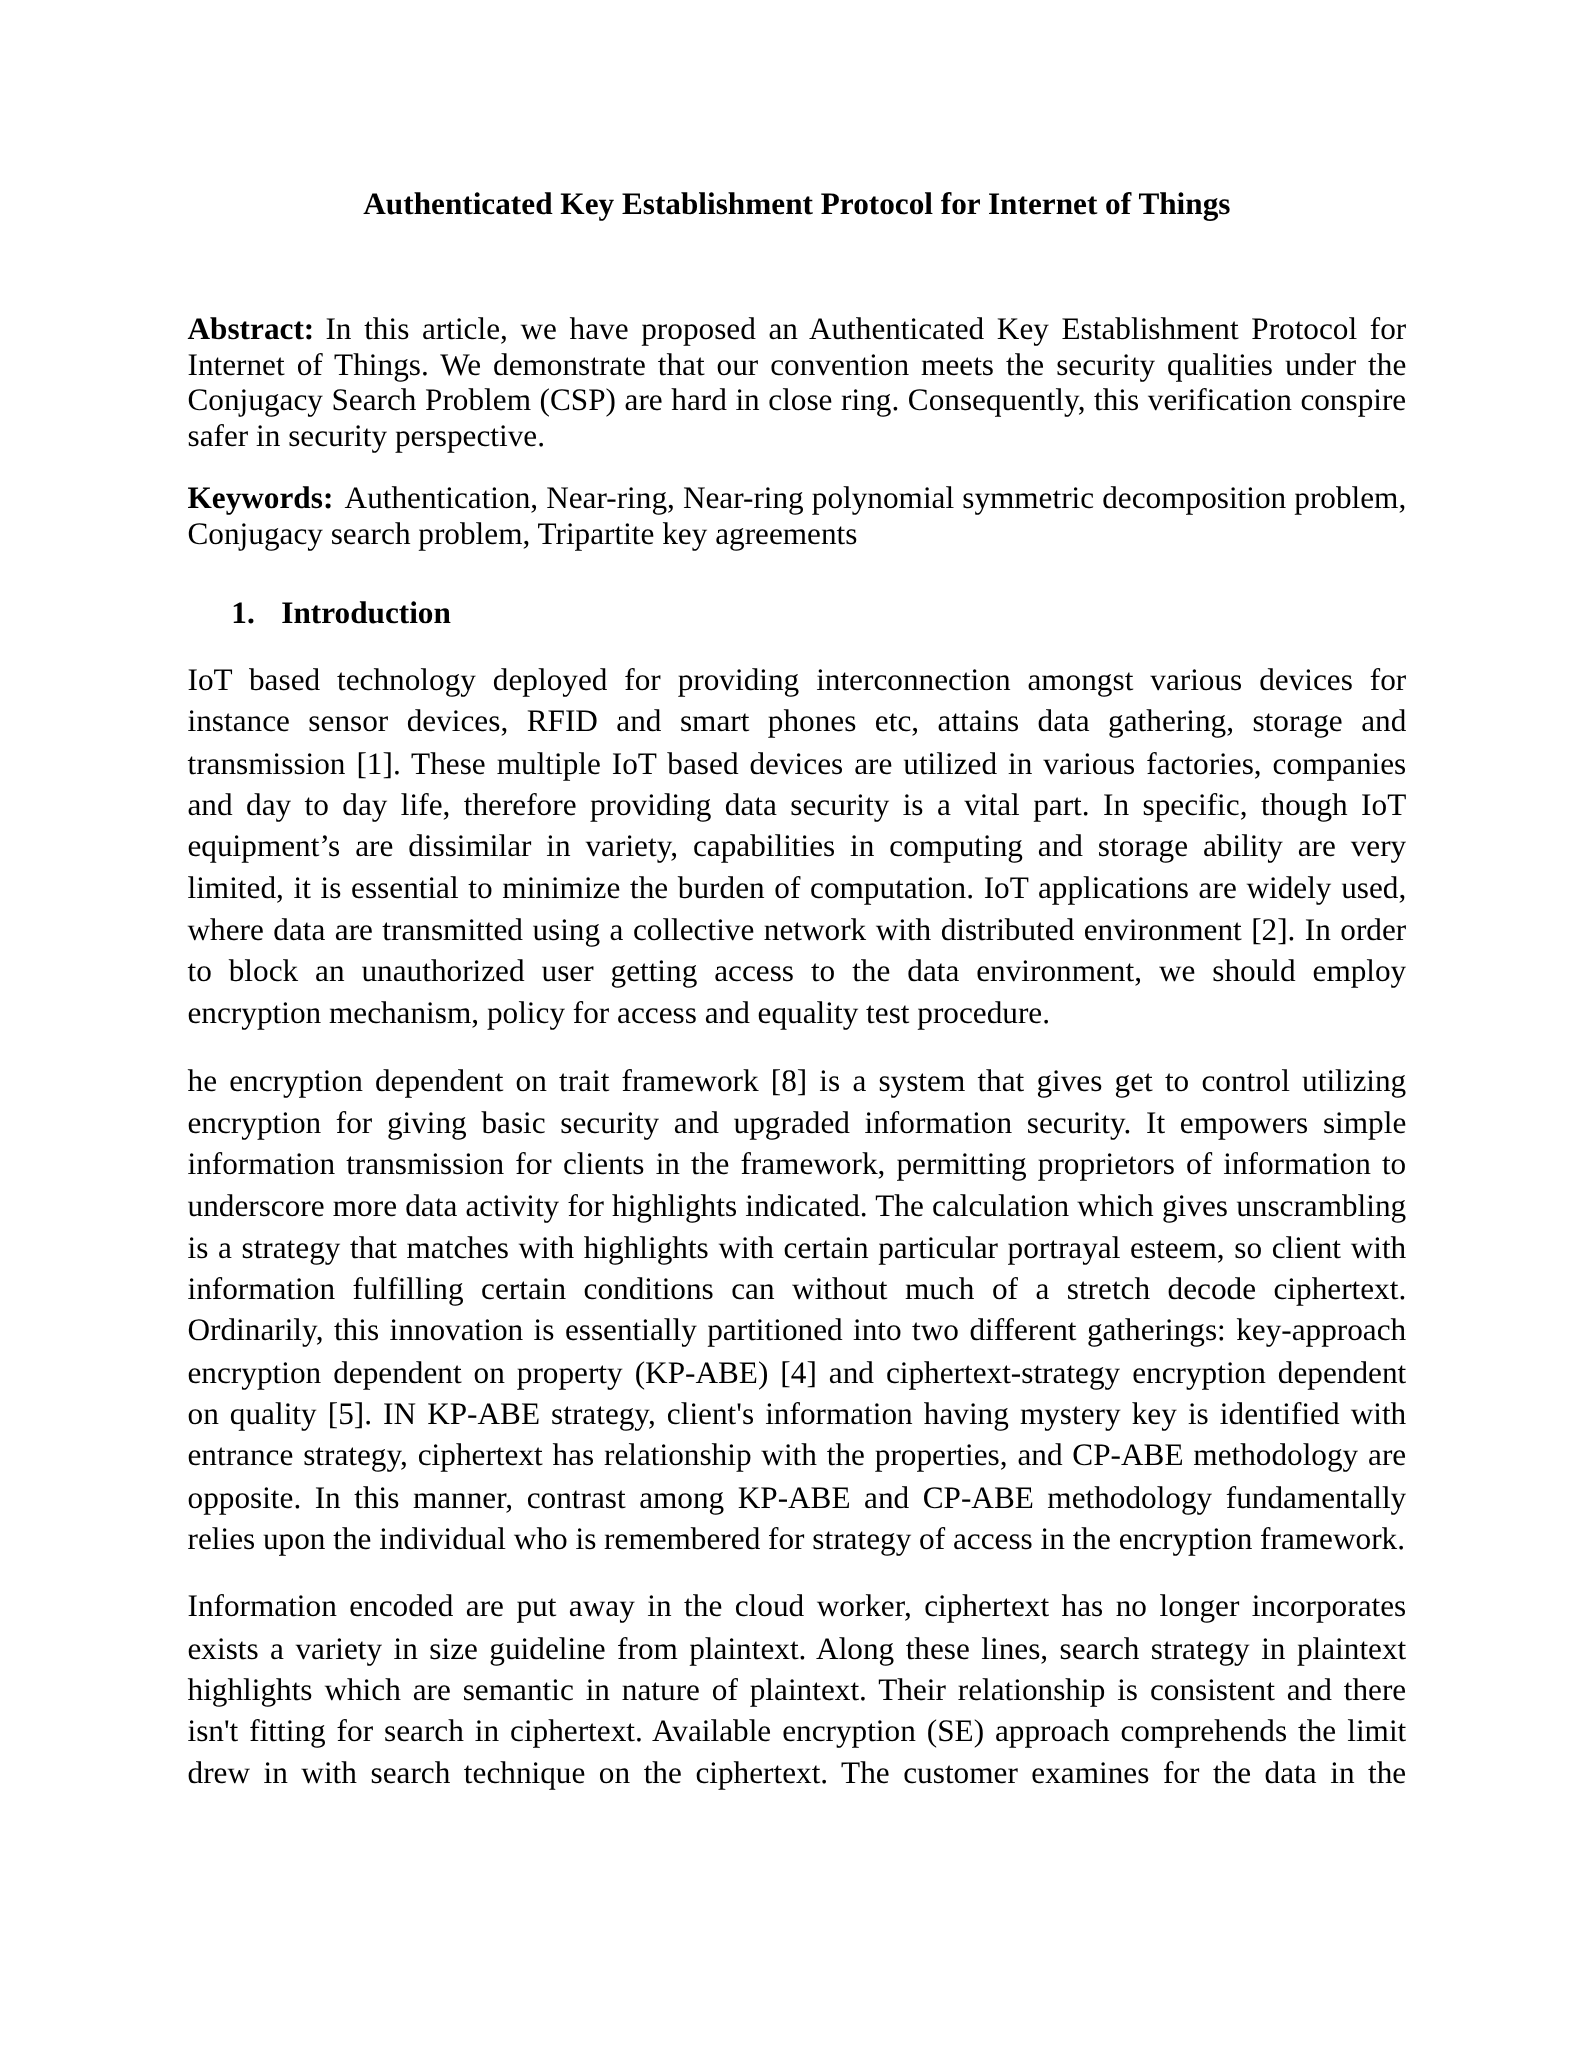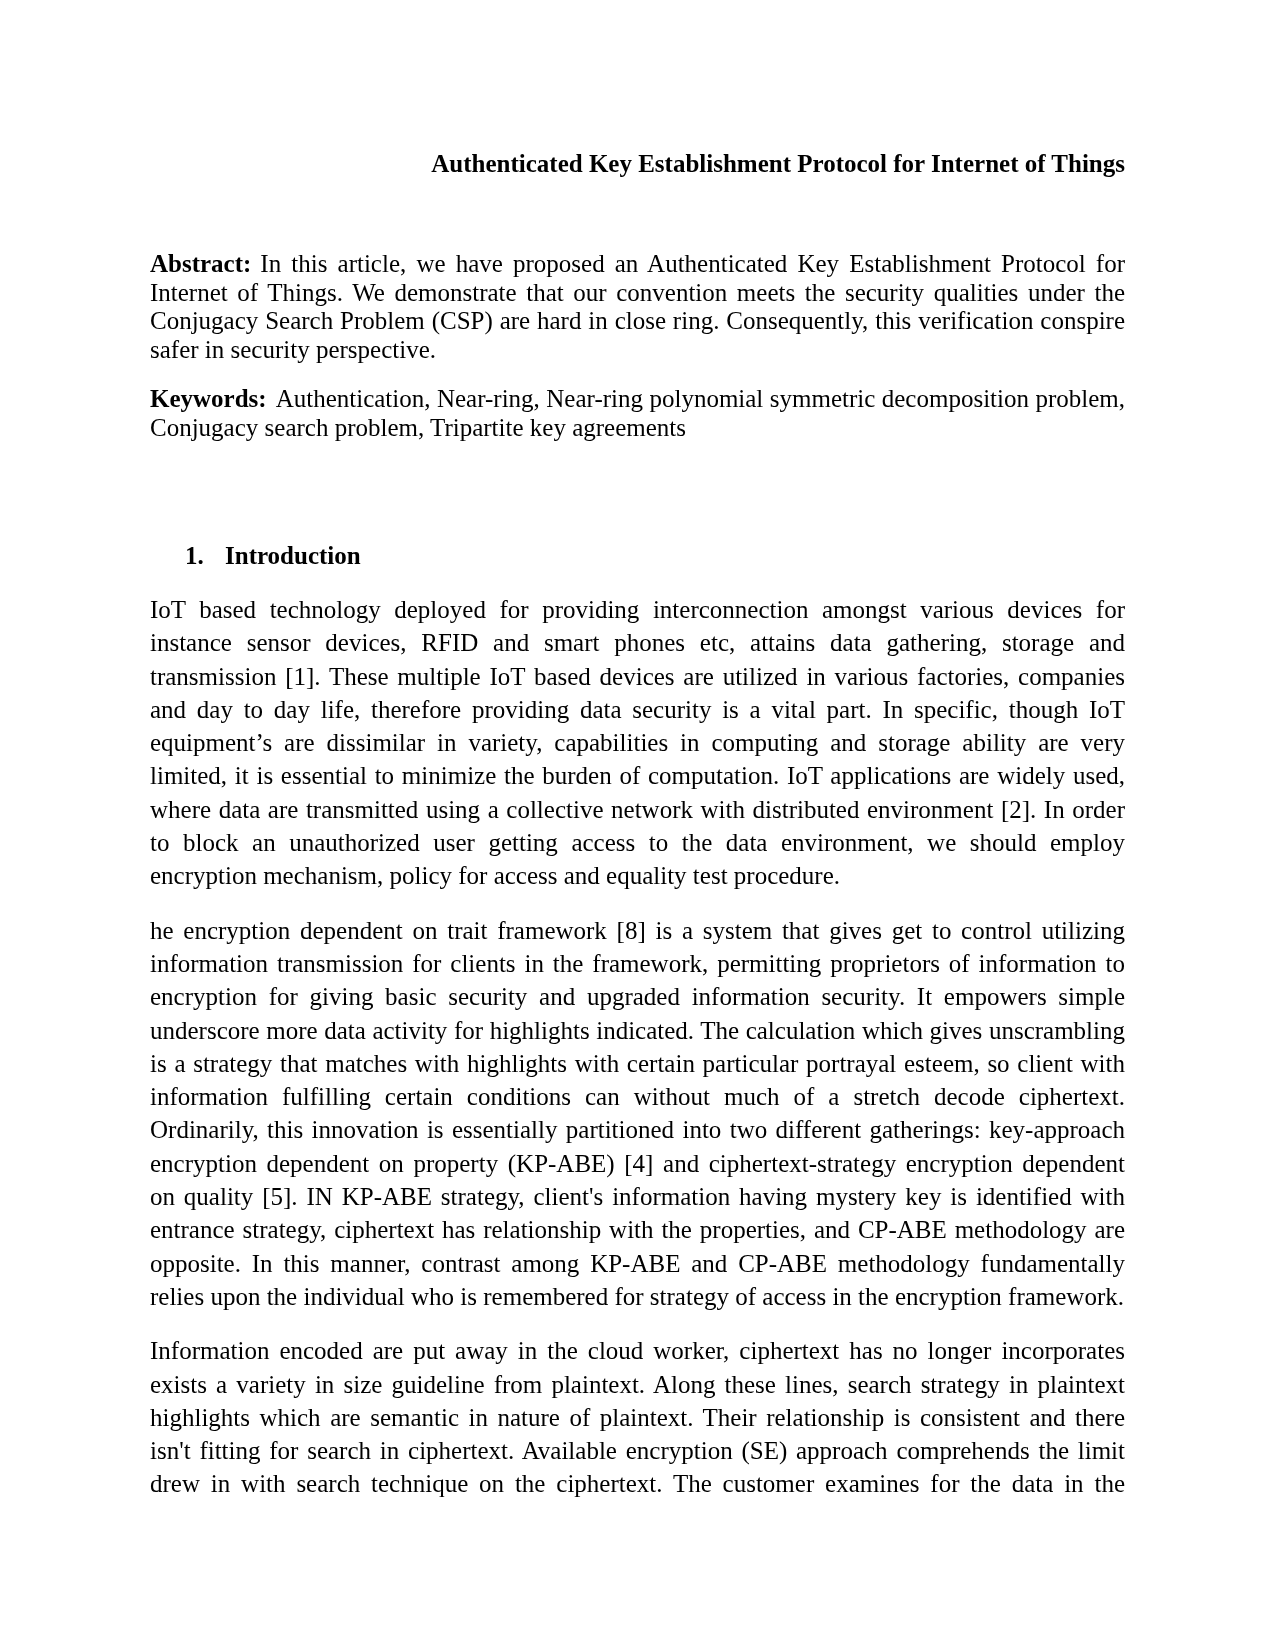--- a/index.html
+++ b/index.html
@@ -13,29 +13,29 @@
     height: 1650px;
     box-sizing: border-box;
     padding: 148px 150px 0 150px;
     background: #ffffff;
     color: #000000;
     font-family: "Liberation Serif", "DejaVu Serif", serif;
     font-size: 25px;
     overflow: hidden;
   }
   .title {
-    text-align: right;
+    text-align: center;
     font-weight: bold;
     line-height: 31px;
   }
   .abstract { margin-top: 71px; }
   .kwblock  { margin-top: 21px; }
   .single .ln { line-height: 28.5px; }
   .heading {
-    margin-top: 97px;
+    margin-top: 32px;
     padding-left: 35px;
     font-weight: bold;
     line-height: 33px;
   }
   .h-num { display: inline-block; min-width: 40px; }
   .para { margin-top: 21px; }
   .para .ln { line-height: 33.3px; }
   .ln {
     white-space: nowrap;
     font-family: Liberation Serif, serif;
@@ -85,22 +85,22 @@
       <div class="ln jl">and day to day life, therefore providing data security is a vital part. In specific, though IoT</div>
       <div class="ln jl">equipment’s are dissimilar in variety, capabilities in computing and storage ability are very</div>
       <div class="ln jl">limited, it is essential to minimize the burden of computation. IoT applications are widely used,</div>
       <div class="ln jl">where data are transmitted using a collective network with distributed environment [2]. In order</div>
       <div class="ln jl">to block an unauthorized user getting access to the data environment, we should employ</div>
       <div class="ln ll">encryption mechanism, policy for access and equality test procedure.</div>
     </div>
 
   <div class="para">
       <div class="ln jl">he encryption dependent on trait framework [8] is a system that gives get to control utilizing</div>
+      <div class="ln jl">encryption for giving basic security and upgraded information security. It empowers simple</div>
       <div class="ln jl">information transmission for clients in the framework, permitting proprietors of information to</div>
-      <div class="ln jl">encryption for giving basic security and upgraded information security. It empowers simple</div>
       <div class="ln jl">underscore more data activity for highlights indicated. The calculation which gives unscrambling</div>
       <div class="ln jl">is a strategy that matches with highlights with certain particular portrayal esteem, so client with</div>
       <div class="ln jl">information fulfilling certain conditions can without much of a stretch decode ciphertext.</div>
       <div class="ln jl">Ordinarily, this innovation is essentially partitioned into two different gatherings: key-approach</div>
       <div class="ln jl">encryption dependent on property (KP-ABE) [4] and ciphertext-strategy encryption dependent</div>
       <div class="ln jl">on quality [5]. IN KP-ABE strategy, client's information having mystery key is identified with</div>
       <div class="ln jl">entrance strategy, ciphertext has relationship with the properties, and CP-ABE methodology are</div>
       <div class="ln jl">opposite. In this manner, contrast among KP-ABE and CP-ABE methodology fundamentally</div>
       <div class="ln ll">relies upon the individual who is remembered for strategy of access in the encryption framework.</div>
     </div>

